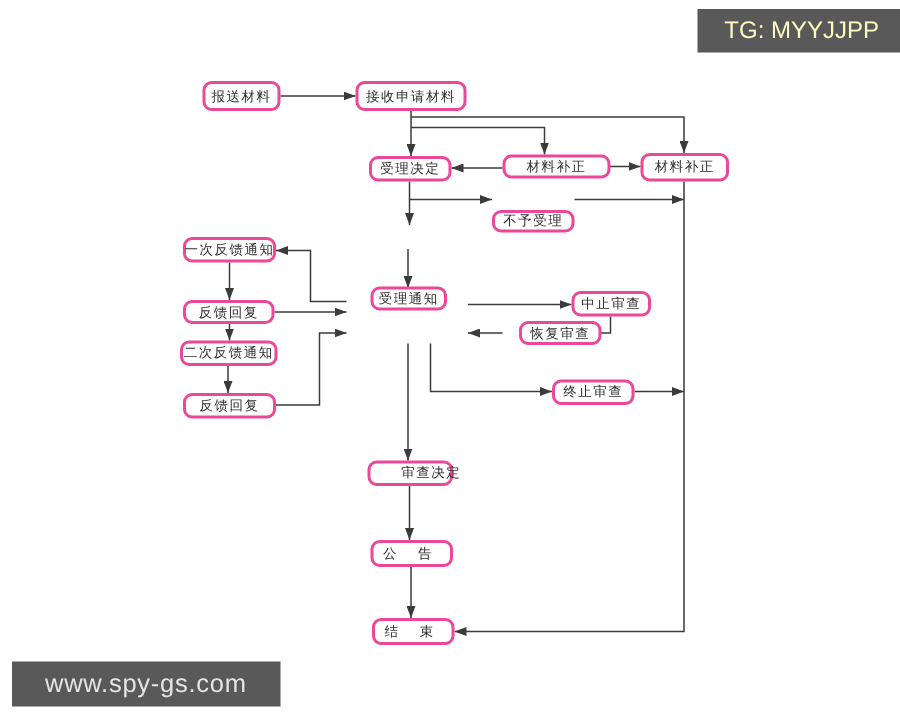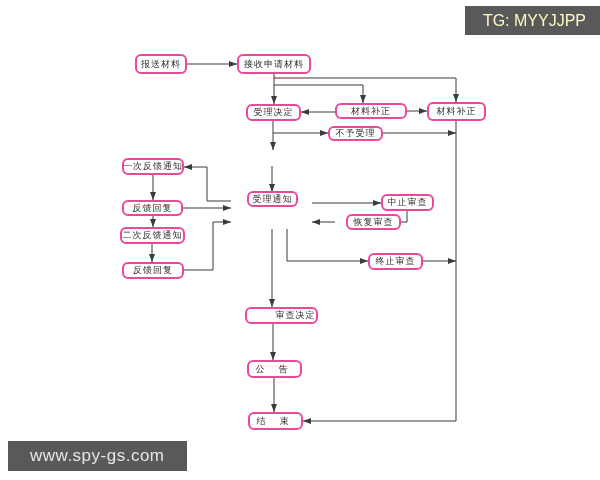--- a/index.html
+++ b/index.html
@@ -8,32 +8,32 @@
   #edges{position:absolute;left:0;top:0;width:600px;height:480px;}
   .node{position:absolute;box-sizing:border-box;border:2px solid #ec4899;border-radius:6px;
         background:#fefefe;display:flex;align-items:center;justify-content:center;
         font-size:9px;color:#2e2e2e;white-space:nowrap;letter-spacing:1px;}
   
   #n-submit        {left:135px;top:54px; width:52px;height:20px;}
   #n-receive       {left:237px;top:54px; width:74px;height:20px;}
   #n-accept-dec    {left:246px;top:104px;width:55px;height:17px;}
   #n-correction    {left:335px;top:103px;width:72px;height:16px;}
   #n-withdraw      {left:427px;top:102px;width:59px;height:19px;}
-  #n-reject        {left:328px;top:126px;width:55px;height:15px;}
+  #n-reject        {left:328px;top:140px;width:55px;height:15px;}
   #n-accept-notice {left:247px;top:150px;width:51px;height:16px;margin-top:41px;}
   #n-review        {left:231px;top:192px;width:81px;height:37px;font-size:14px;
                     letter-spacing:3px;border-radius:10px;}
   #n-fb1-notice    {left:122px;top:158px;width:62px;height:17px;}
   #n-fb1-reply     {left:122px;top:200px;width:61px;height:16px;}
   #n-fb2-notice    {left:120px;top:227px;width:65px;height:17px;}
   #n-fb2-reply     {left:122px;top:262px;width:62px;height:17px;}
   #n-suspend       {left:381px;top:194px;width:53px;height:17px;}
   #n-resume        {left:326px;top:214px;width:55px;height:16px;margin-left:20px;}
   #n-terminate     {left:368px;top:253px;width:55px;height:17px;}
-  #n-review-dec    {left:245px;top:307px;width:73px;height:17px;padding-left:28px;}
+  #n-review-dec    {left:245px;top:307px;width:57px;height:17px;padding-left:28px;}
   #n-announce      {left:247px;top:360px;width:55px;height:18px;letter-spacing:6px;}
   #n-end           {left:248px;top:412px;width:55px;height:18px;letter-spacing:6px;}
   .tg-badge{position:absolute;top:6px;right:0;height:29px;background:#595959;color:#fef9c3;
             font-family:"Liberation Sans", sans-serif;font-size:16px;display:flex;
             align-items:center;padding:0 14px 0 18px;}
   .watermark{position:absolute;left:8px;top:441px;height:30px;background:#595959;color:#e5e5e5;
              font-family:"Liberation Sans", sans-serif;font-size:17px;display:flex;
              align-items:center;padding:0 22px;letter-spacing:0.5px;}
   polyline{fill:none;stroke:#3b3b3b;stroke-width:1;}
 </style>

